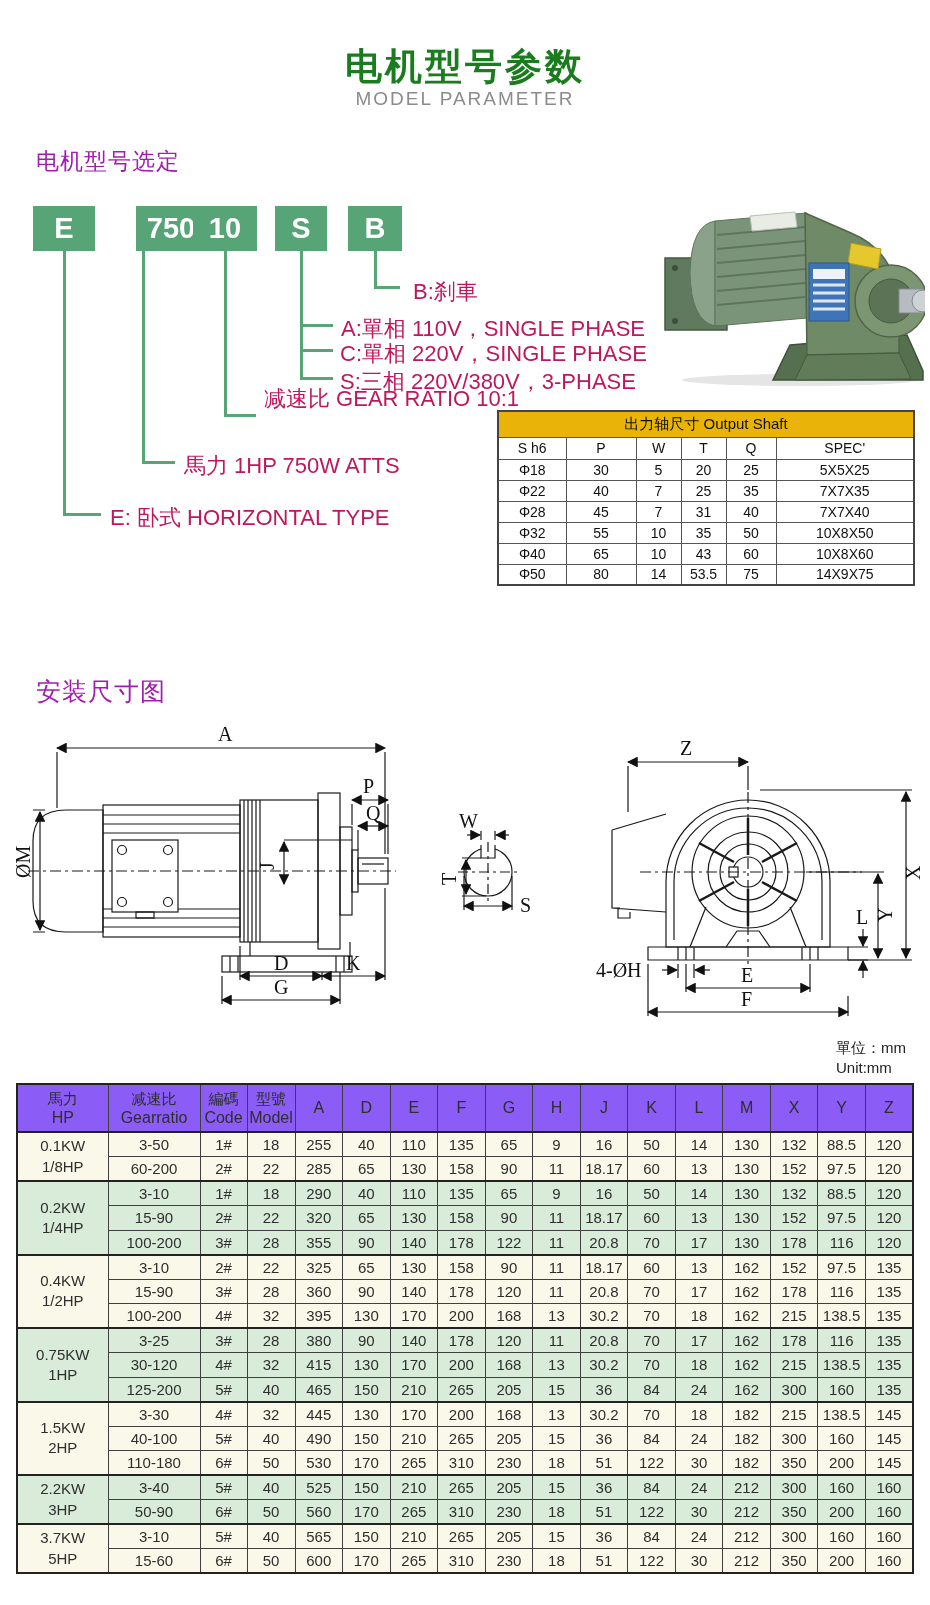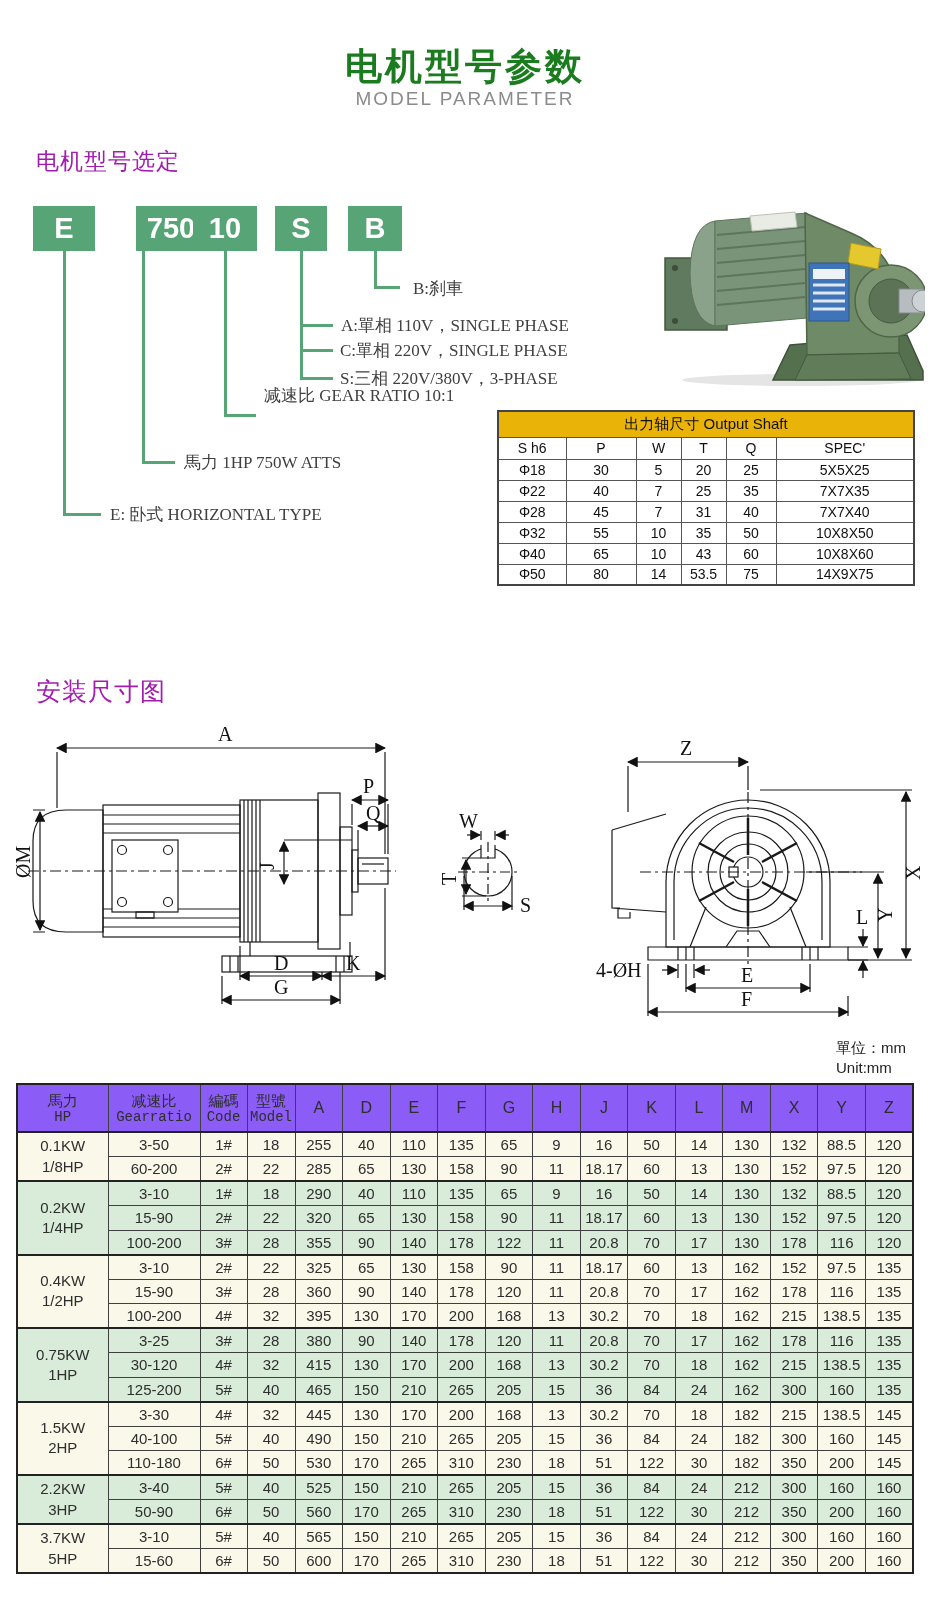--- a/index.html
+++ b/index.html
@@ -12,21 +12,21 @@
   .sub-title  { position:absolute; top:88px; left:0; width:100%; text-align:center;
                 font-size:19px; color:#8b8b8b; letter-spacing:2px; }
 
   .section-heading { position:absolute; font-size:23px; color:#a21caf; letter-spacing:1px; }
 
   
   .code-box { position:absolute; top:206px; height:45px; background:#57a476; color:#fff;
               font-size:29px; font-weight:bold; text-align:center; line-height:45px; }
   .vline { position:absolute; width:3px; background:#57a476; }
   .hline { position:absolute; height:3px; background:#57a476; }
-  .diagram-label { position:absolute; font-size:17px; color:#404040; white-space:nowrap;font-family:Liberation Serif, serif; }
+  .diagram-label { position:absolute; font-size:22px; color:#be185d; white-space:nowrap; }
 
   
   .shaft-table { position:absolute; left:497px; top:410px; width:418px; border-collapse:collapse;
                  table-layout:fixed; font-size:14px; color:#111; background:#fff;
                  border:2px solid #444; }
   .shaft-table th, .shaft-table td { border:1px solid #555; text-align:center; vertical-align:middle;
                  font-weight:normal; padding:0; }
   .shaft-table .st-title { background:#eab308; height:26px; font-size:15px; }
   .shaft-table .st-group { height:42px; line-height:1.25; }
   .shaft-table .st-sub   { height:22px; }
@@ -38,21 +38,21 @@
   .unit-note { position:absolute; top:1038px; right:24px; text-align:left; font-size:15px;
                color:#222; line-height:1.35; }
 
   
   .main-table { position:absolute; left:16px; top:1083px; width:898px; border-collapse:collapse;
                 table-layout:fixed; color:#2e2e2e; border:2px solid #222; }
   .main-table th, .main-table td { border:1px solid #3f3f3f; text-align:center; vertical-align:middle;
                 padding:0; font-weight:normal; }
   .main-table thead th { background:#8b5cf6; height:48px; border-bottom:2px solid #222; }
   .main-table .hz { font-size:15px; line-height:1.3; }
-  .main-table .he { font-size:14px; line-height:1.1;font-family:Liberation Mono, monospace; }
+  .main-table .he { font-size:16px; line-height:1.1; }
   .main-table tbody tr { height:24.5px; font-size:15px; }
   .main-table tbody tr.cream td { background:#faf9e9; }
   .main-table tbody tr.green td { background:#d9ecd9; }
   .main-table tbody tr.group-start td { border-top:2px solid #222; }
   .main-table td.power div { font-size:15px; line-height:1.35; }
 </style>
 </head>
 <body>
 
 <div class="page">

